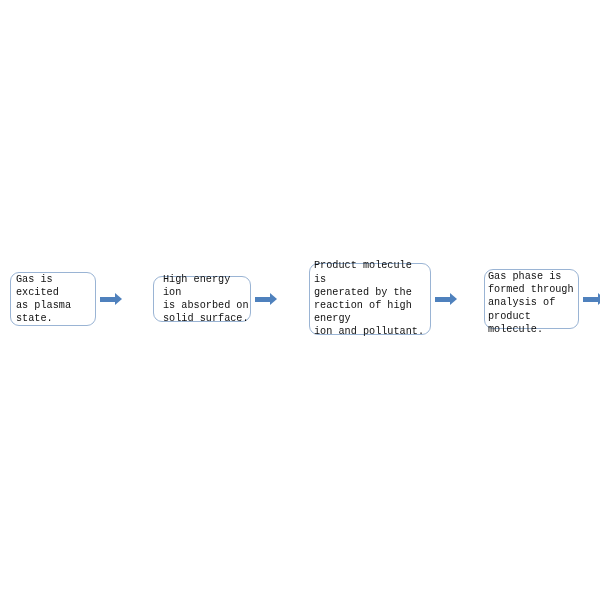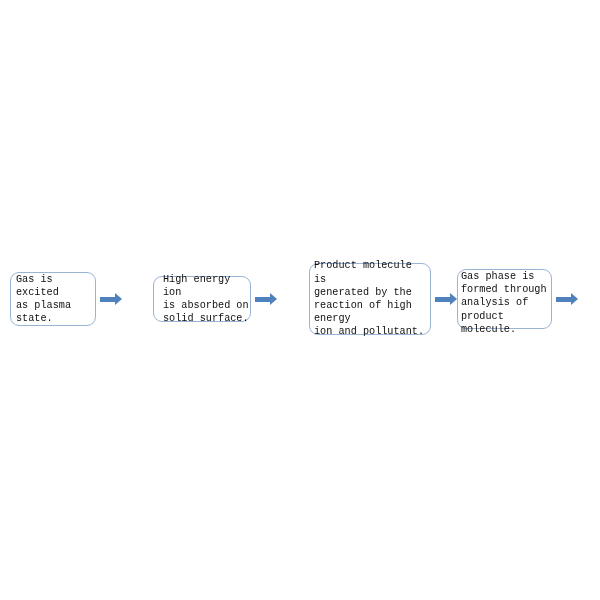--- a/index.html
+++ b/index.html
@@ -55,21 +55,21 @@
     display: block;
     width: 100%;
     white-space: pre-line;
     text-align: left;
   }
 
   
   .box-1 { width: 86px;  height: 54px; margin-left: 10px; padding: 0 0 0 5px; }
   .box-2 { width: 98px;  height: 46px; margin-left: 31px; padding: 0 0 0 9px; }
   .box-3 { width: 122px; height: 72px; margin-left: 32px; padding: 0 0 0 4px; }
-  .box-4 { width: 95px;  height: 60px; padding: 8px 0 0 3px; }
+  .box-4 { width: 95px;  height: 60px; margin-left: 27px; padding: 8px 0 0 3px; }
 
   
   .arrow {
     flex: none;
     width: 22px;
     height: 12px;
     position: relative;
     margin: 0 0 0 4px;
   }
   .arrow .shaft {

